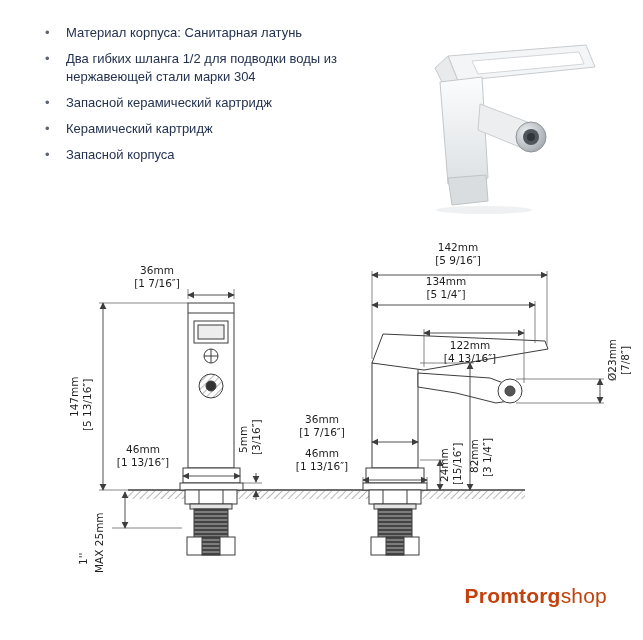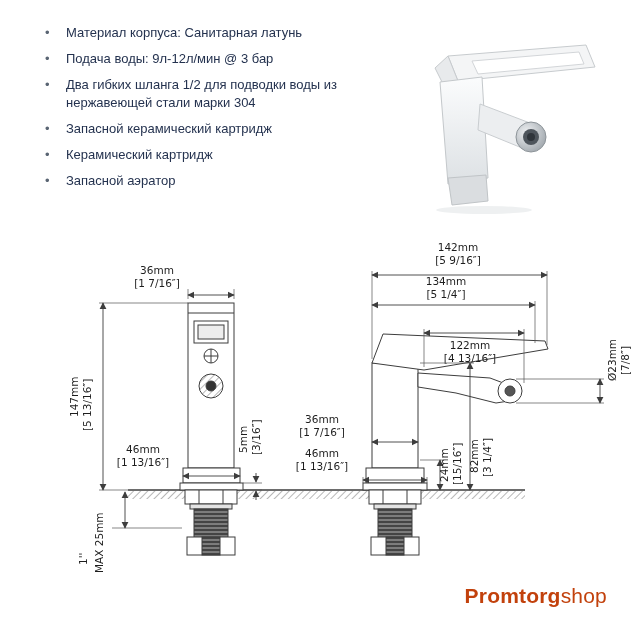--- a/index.html
+++ b/index.html
@@ -33,25 +33,24 @@
   .logo .b{font-weight:700;}
   .logo .r{font-weight:400;}
 </style>
 </head>
 <body>
 
 <div class="page">
 
   <ul class="specs">
     <li>Материал корпуса: Санитарная латунь</li>
-    <li>Подача воды: 9л-12л/мин @ 3 бар</li>
     <li>Два гибких шланга 1/2 для подводки воды из нержавеющей стали марки 304</li>
     <li>Запасной керамический картридж</li>
     <li>Керамический картридж</li>
-    <li>Запасной аэратор</li>
+    <li>Запасной корпуса</li>
   </ul>
 
   <div class="photo">
     <svg viewBox="0 0 188 188" width="188" height="188">
       <defs>
         <linearGradient id="gBody" x1="0" y1="0" x2="0" y2="1">
           <stop offset="0" stop-color="#fbfcfd"></stop>
             <stop offset="1" stop-color="#dde1e4"></stop>
         </linearGradient>
         <radialGradient id="gChrome" cx="0.35" cy="0.35" r="0.9">

